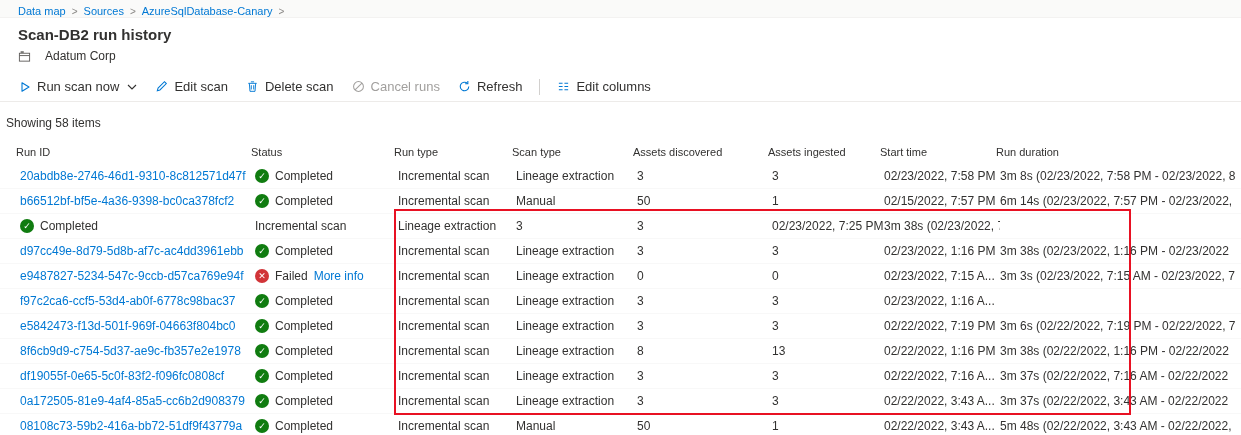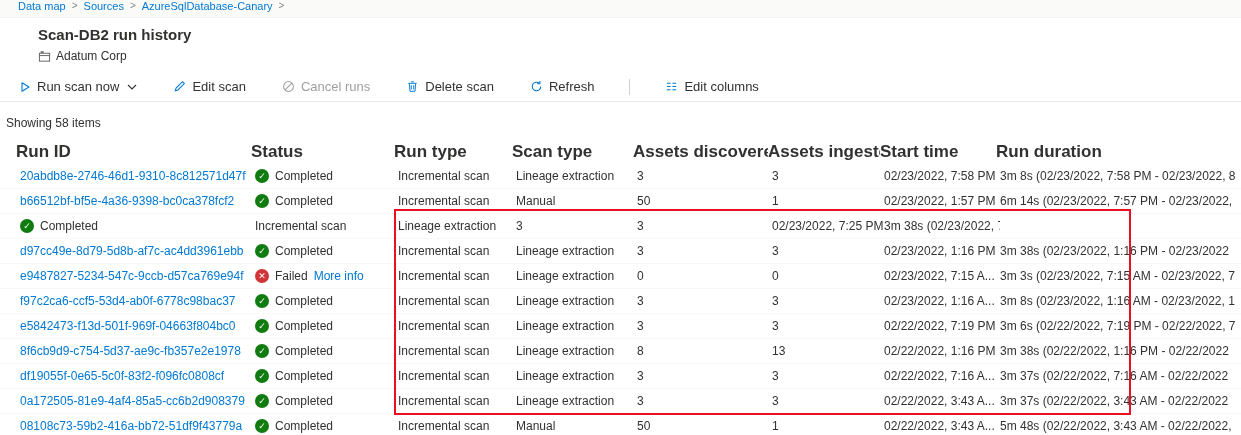--- a/index.html
+++ b/index.html
@@ -8,54 +8,53 @@
   }
   *{box-sizing:border-box;}
   html,body{margin:0;padding:0;}
   body{
     width:1241px;height:435px;overflow:hidden;position:relative;
     background:#ffffff;color:var(--text);
     font-family:"Liberation Sans","DejaVu Sans",sans-serif;font-size:13px;
   }
   
   .breadcrumb{
-    height:18px;display:flex;align-items:flex-start;gap:6px;
+    height:18px;display:flex;align-items:flex-end;gap:6px;
     padding:0 18px;font-size:11px;background:#fafaf9;border-bottom:1px solid #f3f2f1;
   }
   .crumb{color:var(--accent);cursor:pointer;white-space:nowrap;}
   .crumb-sep{color:#8a8886;font-size:10px;}
   
-  .page-head{padding:8px 18px 6px;margin-left:20px;}
+  .page-head{padding:8px 18px 6px;}
   .title{font-size:15px;font-weight:700;margin:0;line-height:18px;}
-  .account{display:flex;align-items:flex-end;gap:5px;font-size:12px;margin-top:5px;color:var(--text);}
+  .account{display:flex;align-items:flex-end;gap:14px;font-size:12px;margin-top:5px;color:var(--text);}
   .account svg{display:block;}
   
   .toolbar{
     display:flex;align-items:center;height:30px;padding:0 10px;margin-top:3px;
     border-bottom:1px solid var(--line);
-    gap:18px;
   }
   .tb-btn{
     display:flex;align-items:center;gap:6px;border:none;background:transparent;
     font:inherit;font-size:13px;color:var(--text);padding:0 9px;height:26px;cursor:pointer;white-space:nowrap;
   }
   .tb-icon{color:var(--accent);display:flex;align-items:center;line-height:1;}
   .tb-chevron{color:var(--text);display:flex;align-items:center;margin-left:2px;}
   .tb-btn.disabled{color:var(--disabled);cursor:default;}
   .tb-btn.disabled .tb-icon{color:var(--disabled);}
   .tb-divider{width:1px;height:16px;background:#d2d0ce;margin:0 8px;}
   
   .items-count{font-size:12px;padding:14px 6px 10px;color:var(--text);}
   
   .grid{
     display:grid;
     grid-template-columns:235px 143px 118px 121px 135px 112px 116px minmax(0,1fr);
     padding-left:20px;align-items:center;
   }
-  .thead{height:24px;font-size:17px;font-weight:700;color:var(--text);padding-left:16px;}
+  .thead{height:24px;font-size:11px;font-weight:400;color:var(--text);padding-left:16px;}
   .hcell{overflow:hidden;white-space:nowrap;padding-right:12px;cursor:pointer;}
   .trow{height:25px;font-size:12px;border-bottom:1px solid #f8f8f8;cursor:pointer;}
   .tcell{overflow:hidden;white-space:nowrap;padding-right:12px;color:var(--text);}
   .tcell.duration{padding-right:0;}
   .runid{color:var(--accent);}
   .status-cell{display:flex;align-items:center;gap:6px;overflow:hidden;}
   .sicon{
     width:14px;height:14px;min-width:14px;border-radius:50%;color:#fff;
     font-size:9px;font-weight:700;display:inline-flex;align-items:center;justify-content:center;line-height:1;
   }
@@ -109,36 +108,36 @@
     </span>
   </button>
   <button class="tb-btn">
     <span class="tb-icon">
       <svg width="13" height="13" viewBox="0 0 14 14">
           <path d="M2.5 11.5l.8-2.8 6.9-6.9 2 2-6.9 6.9-2.8.8z" fill="none" stroke="currentColor" stroke-width="1.1"></path>
         </svg>
     </span>
     <span>Edit scan</span>
   </button>
+  <button class="tb-btn">
+    <span class="tb-icon">
+      <svg width="13" height="13" viewBox="0 0 14 14">
+          <path d="M5.3 2h3.4M2.5 3.6h9M3.6 3.6l.7 8.6h5.4l.7-8.6M5.7 5.6v4.6M8.3 5.6v4.6" fill="none" stroke="currentColor" stroke-width="1"></path>
+        </svg>
+    </span>
+    <span>Delete scan</span>
+  </button>
   <button class="tb-btn disabled">
     <span class="tb-icon">
       <svg width="13" height="13" viewBox="0 0 14 14">
           <circle cx="7" cy="7" r="5.3" fill="none" stroke="currentColor" stroke-width="1.1"></circle>
           <path d="M3.3 10.7L10.7 3.3" stroke="currentColor" stroke-width="1.1"></path>
         </svg>
     </span>
     <span>Cancel runs</span>
-  </button>
-  <button class="tb-btn">
-    <span class="tb-icon">
-      <svg width="13" height="13" viewBox="0 0 14 14">
-          <path d="M5.3 2h3.4M2.5 3.6h9M3.6 3.6l.7 8.6h5.4l.7-8.6M5.7 5.6v4.6M8.3 5.6v4.6" fill="none" stroke="currentColor" stroke-width="1"></path>
-        </svg>
-    </span>
-    <span>Delete scan</span>
   </button>
   <button class="tb-btn">
     <span class="tb-icon">
       <svg width="13" height="13" viewBox="0 0 14 14">
           <path d="M11.6 7a4.6 4.6 0 1 1-1.3-3.2" fill="none" stroke="currentColor" stroke-width="1.2"></path>
           <path d="M10.6 1.1v2.9H7.7" fill="none" stroke="currentColor" stroke-width="1.2"></path>
         </svg>
     </span>
     <span>Refresh</span>
   </button>
@@ -183,21 +182,21 @@
       <div class="trow grid">
         <div class="tcell runid">b66512bf-bf5e-4a36-9398-bc0ca378fcf2</div>
         <div class="tcell status-cell">
           <div class="sicon ok">✓</div>
           <div class="status-text">Completed</div>
         </div>
         <div class="tcell">Incremental scan</div>
         <div class="tcell">Manual</div>
         <div class="tcell">50</div>
         <div class="tcell">1</div>
-        <div class="tcell">02/23/2022, 1:57 PM</div>
+        <div class="tcell">02/15/2022, 7:57 PM</div>
         <div class="tcell duration">6m 14s (02/23/2022, 7:57 PM - 02/23/2022,</div>
       </div>
       <div class="trow grid">
         <div class="tcell status-cell">
           <div class="sicon ok">✓</div>
           <div class="status-text">Completed</div>
         </div>
         <div class="tcell">Incremental scan</div>
         <div class="tcell">Lineage extraction</div>
         <div class="tcell">3</div>
@@ -236,21 +235,20 @@
         <div class="tcell runid">f97c2ca6-ccf5-53d4-ab0f-6778c98bac37</div>
         <div class="tcell status-cell">
           <div class="sicon ok">✓</div>
           <div class="status-text">Completed</div>
         </div>
         <div class="tcell">Incremental scan</div>
         <div class="tcell">Lineage extraction</div>
         <div class="tcell">3</div>
         <div class="tcell">3</div>
         <div class="tcell">02/23/2022, 1:16 A...</div>
-        <div class="tcell duration">3m 8s (02/23/2022, 1:16 AM - 02/23/2022, 1</div>
       </div>
       <div class="trow grid">
         <div class="tcell runid">e5842473-f13d-501f-969f-04663f804bc0</div>
         <div class="tcell status-cell">
           <div class="sicon ok">✓</div>
           <div class="status-text">Completed</div>
         </div>
         <div class="tcell">Incremental scan</div>
         <div class="tcell">Lineage extraction</div>
         <div class="tcell">3</div>

